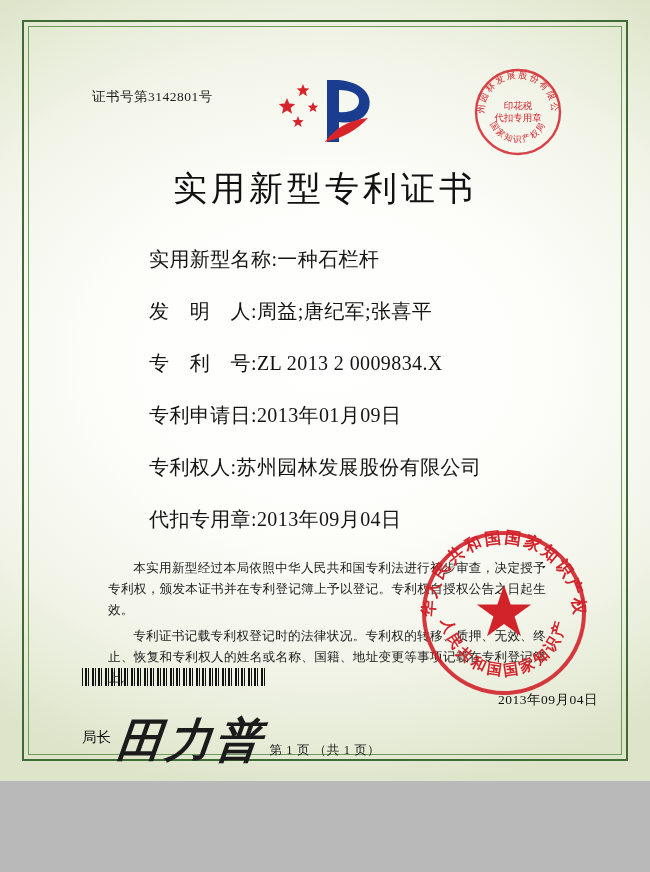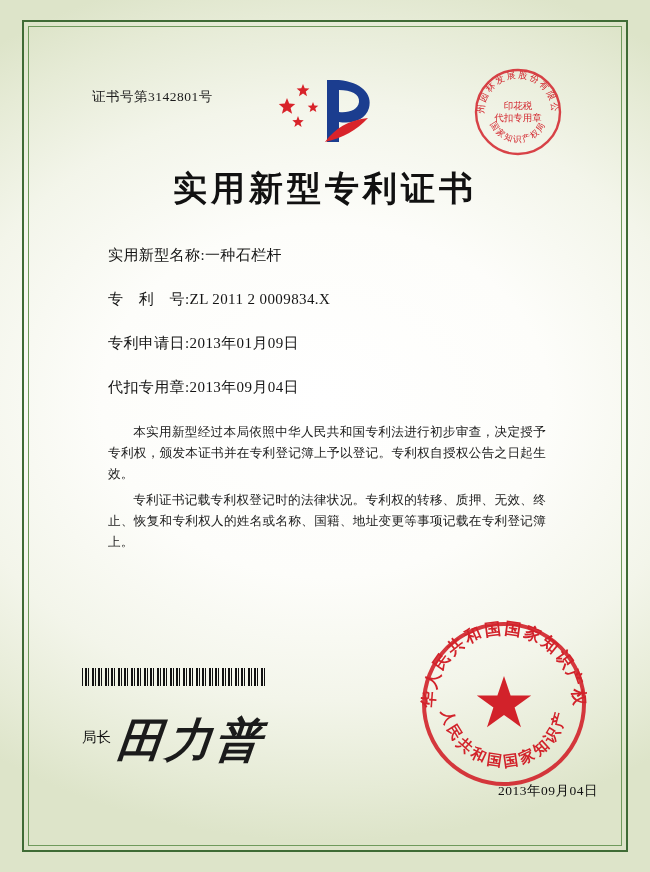--- a/index.html
+++ b/index.html
@@ -10,21 +10,21 @@
   body {
     width: 650px;
     height: 872px;
     font-family: "Liberation Serif", serif;
     overflow: hidden;
   }
 
   #certificate {
     position: relative;
     width: 650px;
-    height: 872px;
+    height: 781px;
     background:
       radial-gradient(ellipse 560px 440px at 50% 46%, #ffffff 0%, #fdfdfa 40%, #f3f5ea 68%, #e6ebd6 88%, #dde4c9 100%);
     box-sizing: border-box;
   }
 
   
   .border-outer {
     position: absolute;
     left: 22px; top: 20px; right: 22px; bottom: 20px;
     border: 2px solid #3f6b35;
@@ -77,39 +77,40 @@
     right: 24px;
     top: 10px;
     width: 96px;
     height: 96px;
   }
   .seal-top svg { display:block; }
 
   .title {
     text-align: center;
     font-size: 34px;
-    font-weight: bold;
+    font-weight: normal;
     letter-spacing: 4px;
     color: #111;
     margin-top: 16px;
     margin-bottom: 6px;
     font-family: "Liberation Serif", serif;
   }
 
   .fields {
     margin-top: 34px;
     padding-left: 48px;
     padding-right: 30px;
   }
   .field {
-    font-size: 15px;
+    font-size: 20px;
     color: #141414;
     margin-bottom: 25px;
     letter-spacing: 0.4px;
     white-space: nowrap;
+    margin-left: 41px;
   }
   .field .lbl { letter-spacing: 0.4px; }
 
   .paragraphs {
     padding-left: 48px;
     padding-right: 44px;
   }
   .para {
     font-size: 12.6px;
     line-height: 21px;
@@ -238,24 +239,30 @@
       </div>
     </div>
 
     <div class="title">实用新型专利证书</div>
 
     <div class="fields">
       <div class="field">
         <span class="lbl">实用新型名称:</span><span>一种石栏杆</span>
       </div>
       <div class="field">
-        <span class="lbl">专　利　号:</span><span>ZL 2011 2 0009834.X</span>
+        <span class="lbl">发　明　人:</span><span>周益;唐纪军;张喜平</span>
+      </div>
+      <div class="field">
+        <span class="lbl">专　利　号:</span><span>ZL 2013 2 0009834.X</span>
       </div>
       <div class="field">
         <span class="lbl">专利申请日:</span><span>2013年01月09日</span>
+      </div>
+      <div class="field">
+        <span class="lbl">专利权人:</span><span>苏州园林发展股份有限公司</span>
       </div>
       <div class="field">
         <span class="lbl">代扣专用章:</span><span>2013年09月04日</span>
       </div>
     </div>
 
     <div class="paragraphs">
       <div class="para">本实用新型经过本局依照中华人民共和国专利法进行初步审查，决定授予专利权，颁发本证书并在专利登记簿上予以登记。专利权自授权公告之日起生效。</div>
       <div class="para">专利证书记载专利权登记时的法律状况。专利权的转移、质押、无效、终止、恢复和专利权人的姓名或名称、国籍、地址变更等事项记载在专利登记簿上。</div>
     </div>
@@ -282,14 +289,15 @@
       <text font-size="15" fill="#d2222a" font-family="Liberation Serif, serif" font-weight="bold" letter-spacing="3">
         <textPath href="#mainArcBottom" startOffset="50%" text-anchor="middle">中华人民共和国国家知识产权局</textPath>
       </text>
 
       <polygon points="88,60 94.6,79.5 115.2,79.5 98.6,91.6 105,111.2 88,99 71,111.2 77.4,91.6 60.8,79.5 81.4,79.5" fill="#d2222a"></polygon>
     </svg>
   </div>
 
   <div class="seal-date">2013年09月04日</div>
 
+  <div class="page-no">第 1 页 （共 1 页）</div>
 
 </div>
 
 </body></html>

